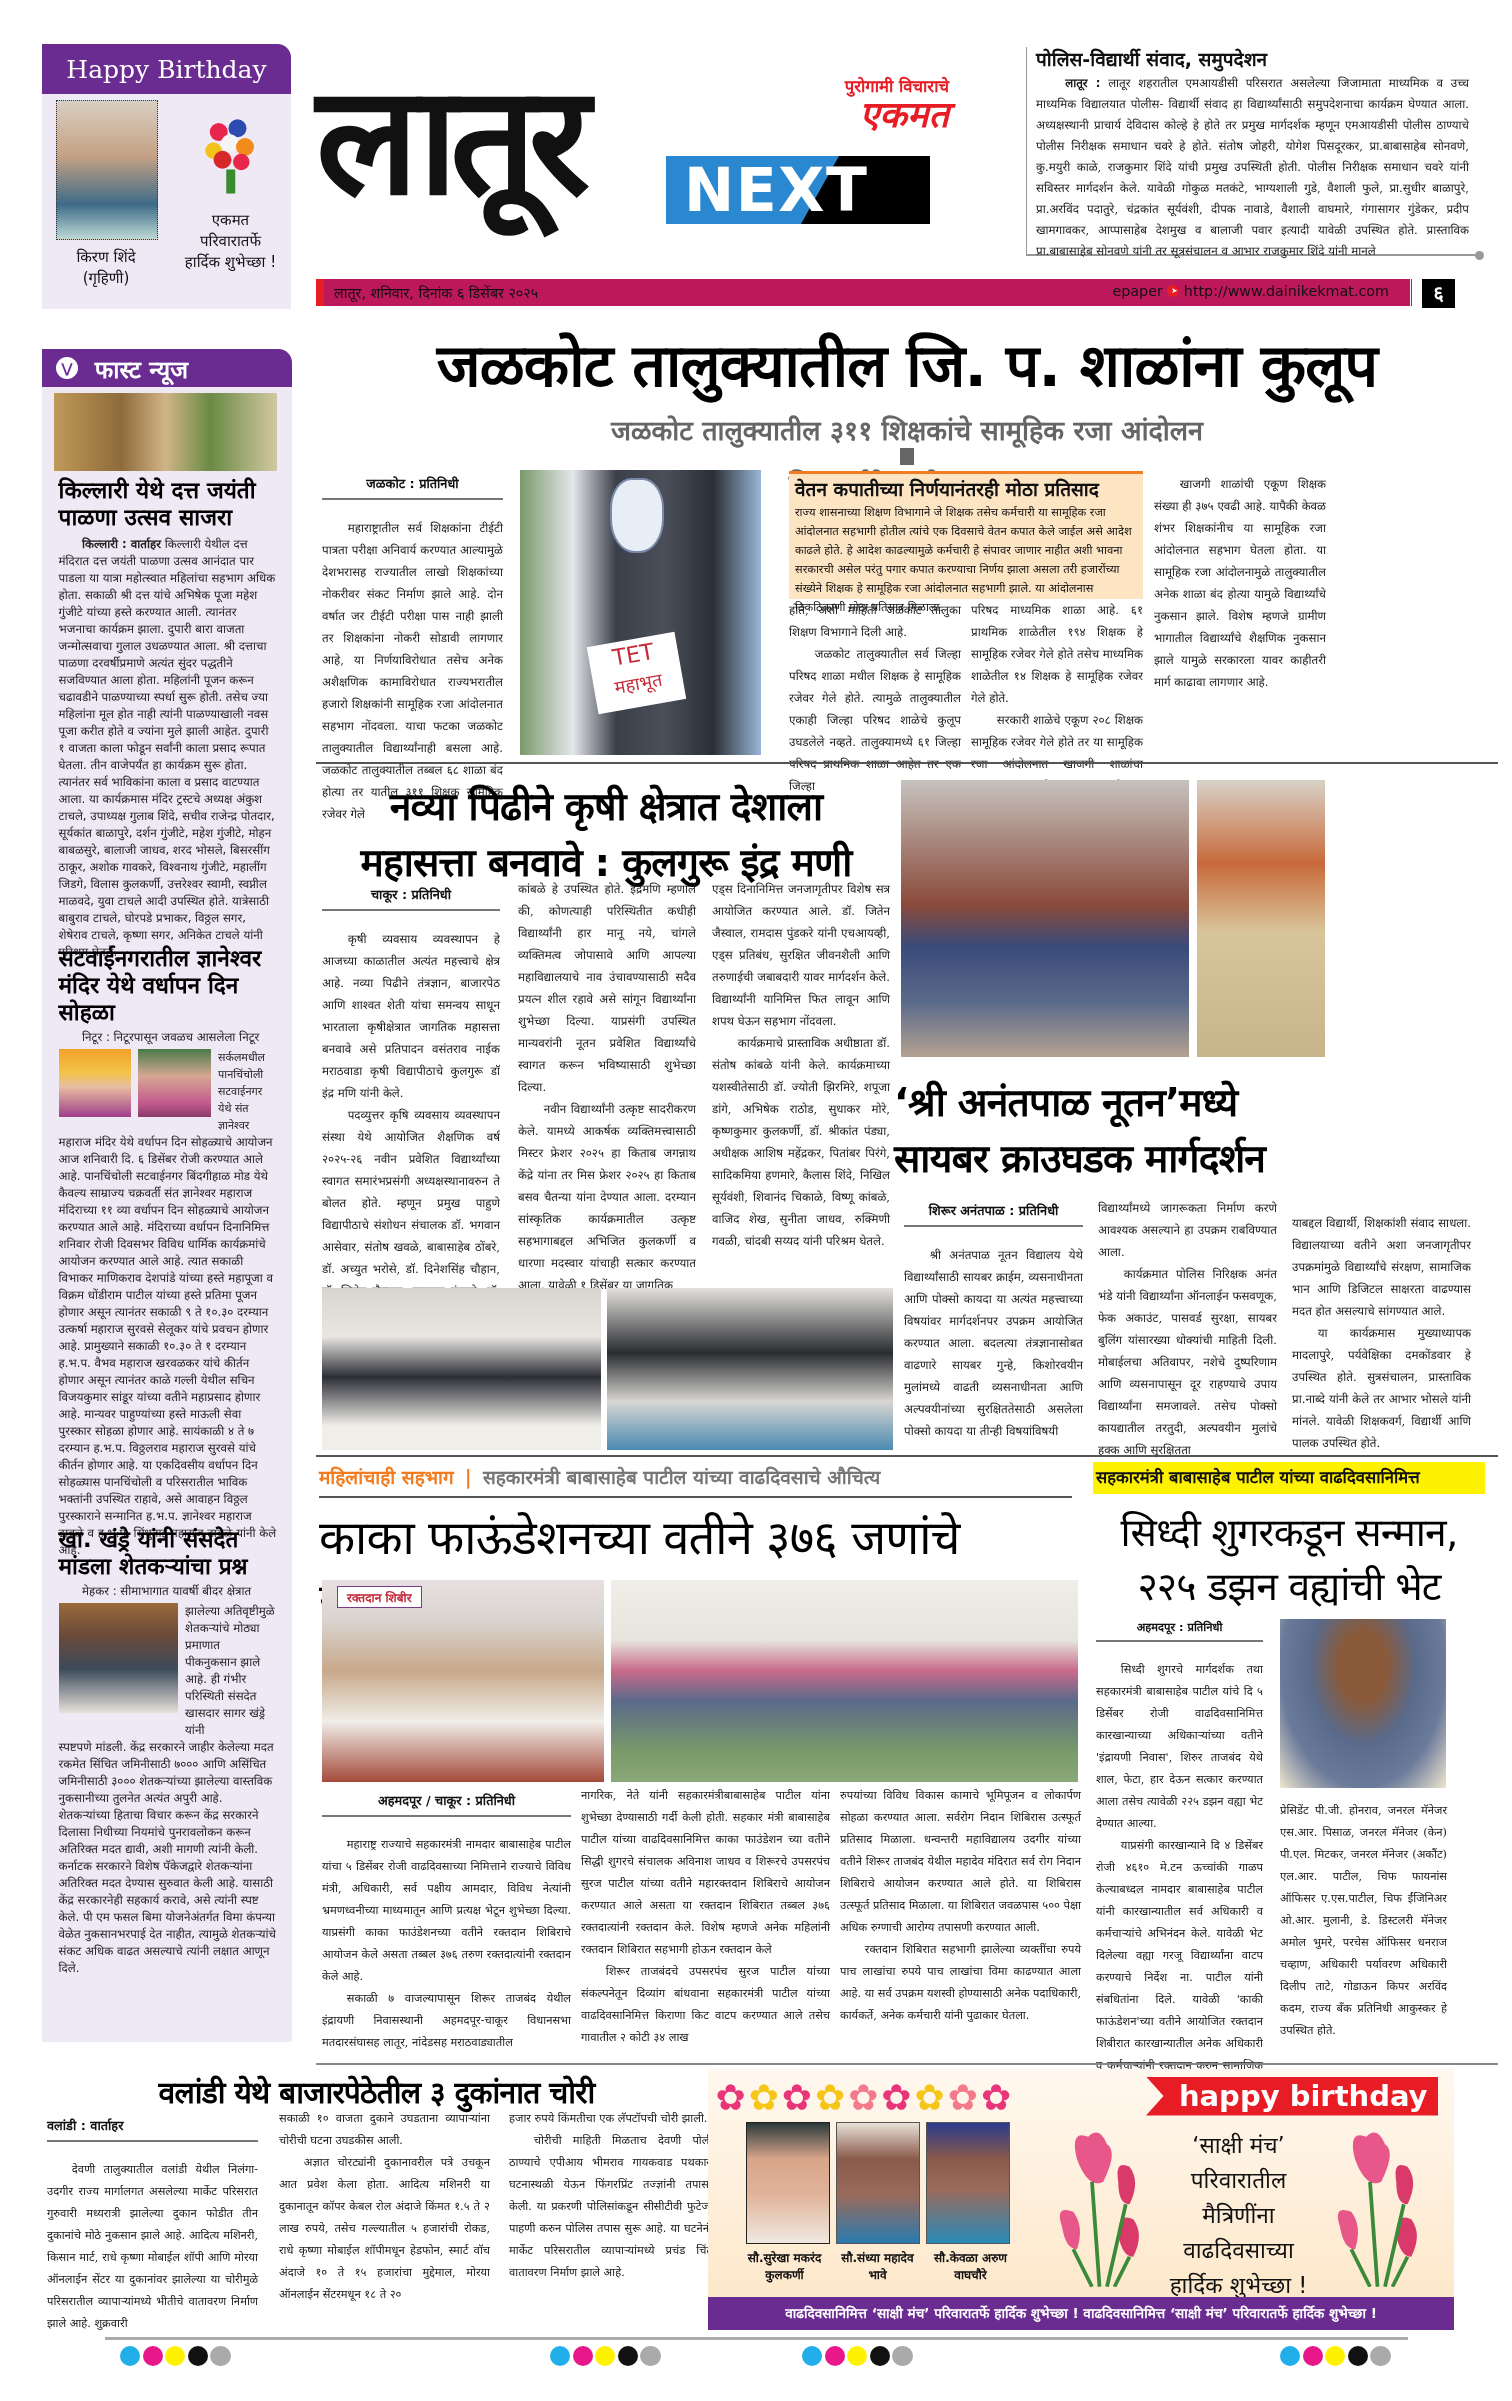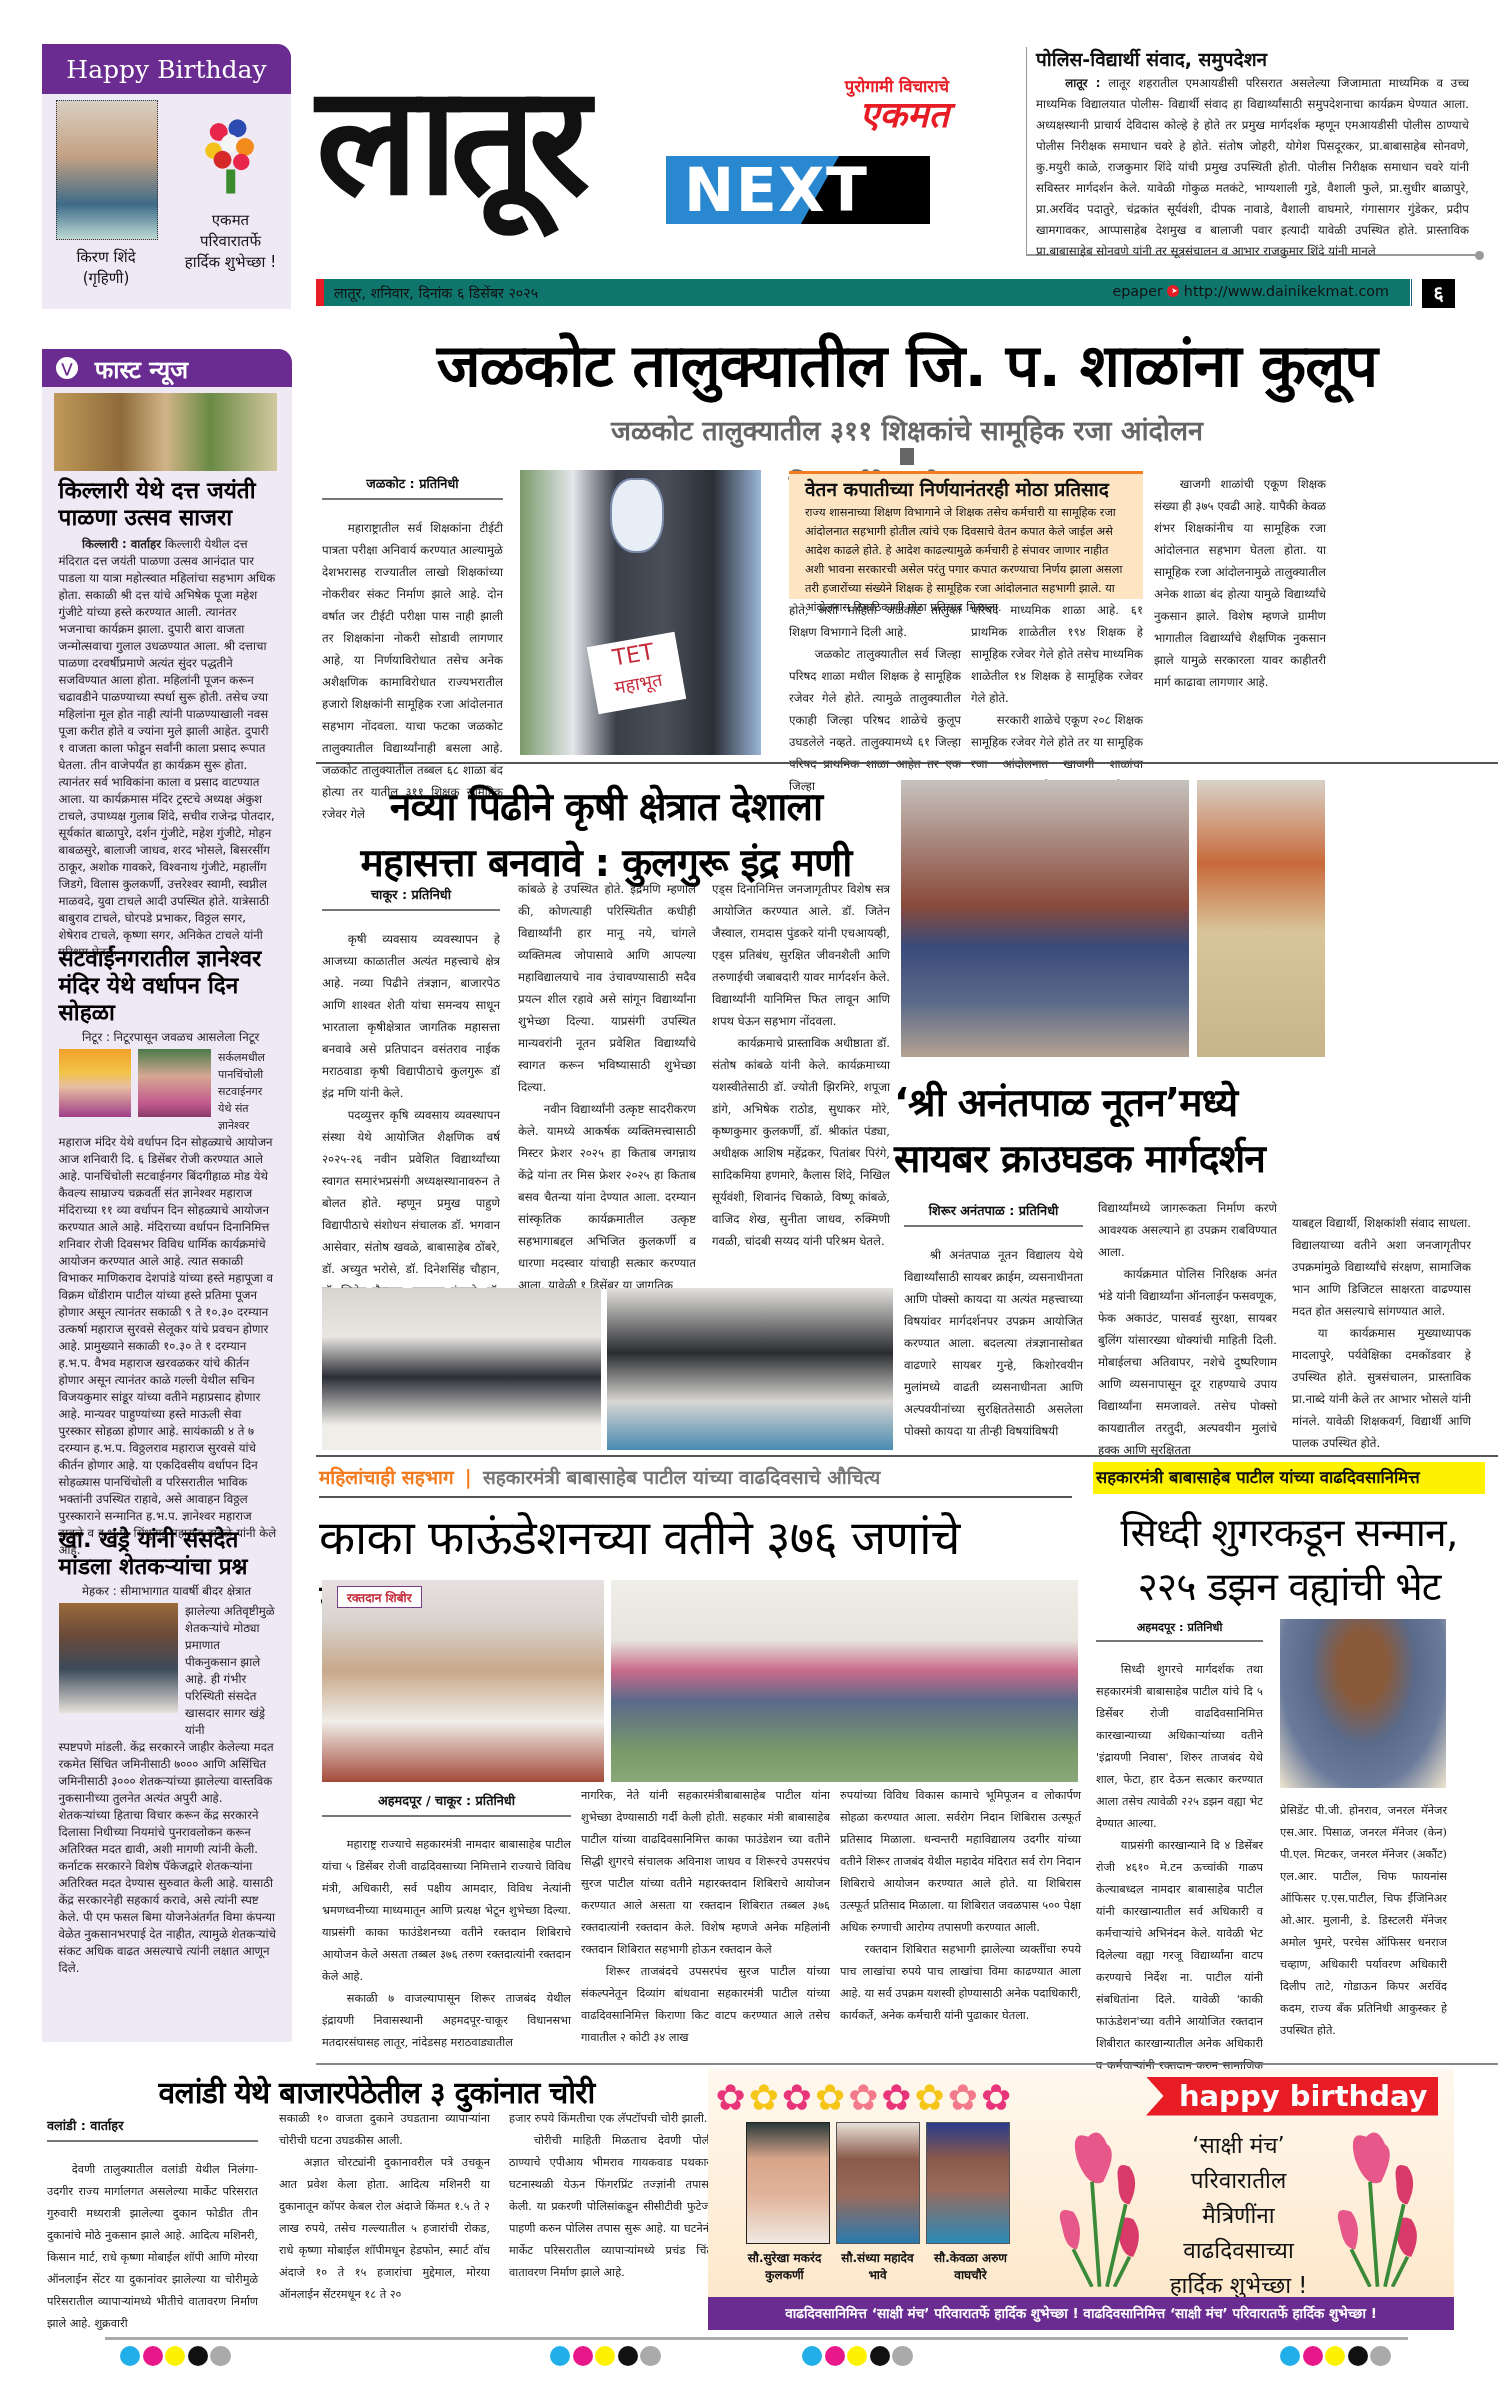--- a/index.html
+++ b/index.html
@@ -14,21 +14,21 @@
   .photo { background: #888; overflow: hidden; }
   .rule { background: #555; height: 2.3px; }
 
   
   .sidebar-box { background: #efe8f5; border-radius: 0 13.6px 0 0; }
   .purple-bar { background: #6a2c91; color: #fff; border-radius: 0 13.6px 0 0; }
   .side-text { font-family: "DejaVu Sans", sans-serif; font-size: 11.7px; line-height: 17px; color: #222; }
   .side-head { font-family: "DejaVu Sans", sans-serif; font-weight: bold; font-size: 22.6px; line-height: 27px; color: #000; }
 
   
-  .date-strip { background: #0f766e; text-decoration: underline; }
+  .date-strip { background: #be185d; text-decoration: underline; }
   .red-tick { background: #e81c24; }
   .next-box { background: #000; }
   .next-blue { background: #2a88d0; }
 
   
   .dot { width: 20.3px; height: 20.3px; border-radius: 50%; display: inline-block; margin-right: 2.3px; }
 </style>
 </head>
 <body>
 
@@ -135,21 +135,21 @@
     </div>
 </div>
 <div class="abs photo" style="left:520px;top:470px;width:241px;height:285px;background:linear-gradient(90deg,#7a9a6a 0%,#e3e6ea 22%,#3b3f4a 40%,#4a4f5a 60%,#2a2e35 80%,#9ab6d8 100%);">
   <div class="abs" style="left:90px;top:7.5px;width:54px;height:75px;border-radius:40% 40% 45% 45%;background:#e8eef6;border:2.3px solid #7a8aaa;"></div>
   <div class="abs" style="left:72px;top:169px;width:89px;height:68px;background:#fff;transform:rotate(-10deg);color:#c42b3a;text-align:center;font-size:22.6px;line-height:30px;">
     <div>TET</div>
     <div style="font-size:18px;">महाभूत</div>
   </div>
 </div>
 
-<div class="abs" style="left:789px;top:471px;width:354px;height:128px;background:#fde5c3;border-top:3px solid #f47c20;padding:3px 16px;">
+<div class="abs" style="left:789px;top:471px;width:354px;height:128px;background:#fde5c3;border-top:3px solid #f47c20;padding:3px 6px;">
   <div style="font-size:19px;font-weight:bold;line-height:25.6px;">वेतन कपातीच्या निर्णयानंतरही मोठा प्रतिसाद</div>
   <div style="font-size:11.3px;line-height:19px;">राज्य शासनाच्या शिक्षण विभागाने जे शिक्षक तसेच कर्मचारी या सामूहिक रजा आंदोलनात सहभागी होतील त्यांचे एक दिवसाचे वेतन कपात केले जाईल असे आदेश काढले होते. हे आदेश काढल्यामुळे कर्मचारी हे संपावर जाणार नाहीत अशी भावना सरकारची असेल परंतु पगार कपात करण्याचा निर्णय झाला असला तरी हजारोंच्या संख्येने शिक्षक हे सामूहिक रजा आंदोलनात सहभागी झाले. या आंदोलनास ठिकठिकाणी मोठा प्रतिसाद मिळाला.</div>
 </div>
 <div class="abs body-text" style="left:789px;top:599px;width:172px;">
   <p class="ni">होते, अशी माहिती जळकोट तालुका शिक्षण विभागाने दिली आहे.</p>
   <p>जळकोट तालुक्यातील सर्व जिल्हा परिषद शाळा मधील शिक्षक हे सामूहिक रजेवर गेले होते. त्यामुळे तालुक्यातील एकाही जिल्हा परिषद शाळेचे कुलूप उघडलेले नव्हते. तालुक्यामध्ये ६१ जिल्हा परिषद प्राथमिक शाळा आहेत तर एक जिल्हा</p>
 </div>
 <div class="abs body-text" style="left:971px;top:599px;width:172px;">
   <p class="ni">परिषद माध्यमिक शाळा आहे. ६१ प्राथमिक शाळेतील १९४ शिक्षक हे सामूहिक रजेवर गेले होते तसेच माध्यमिक शाळेतील १४ शिक्षक हे सामूहिक रजेवर गेले होते.</p>
   <p>सरकारी शाळेचे एकूण २०८ शिक्षक सामूहिक रजेवर गेले होते तर या सामूहिक रजा आंदोलनात खाजगी शाळांचा सहभाग नगण्य दिसून आला आहे. या सामूहिक</p>

